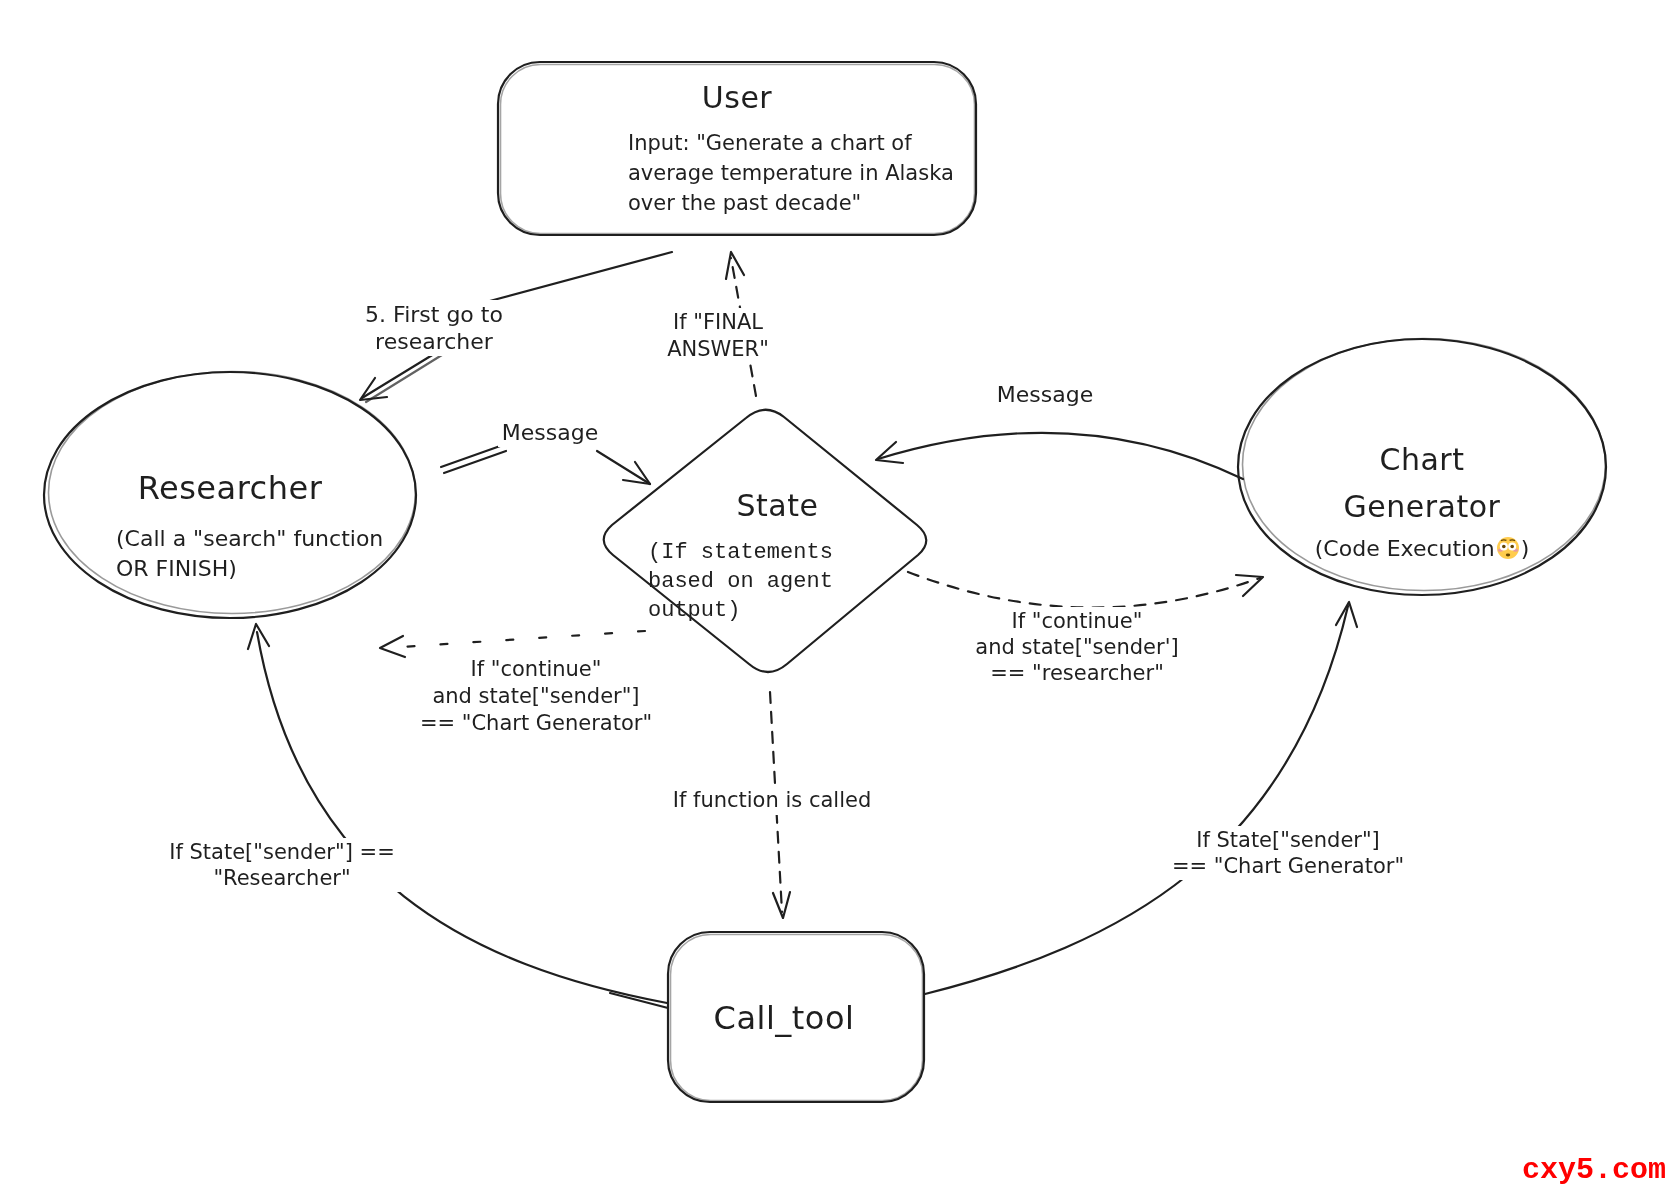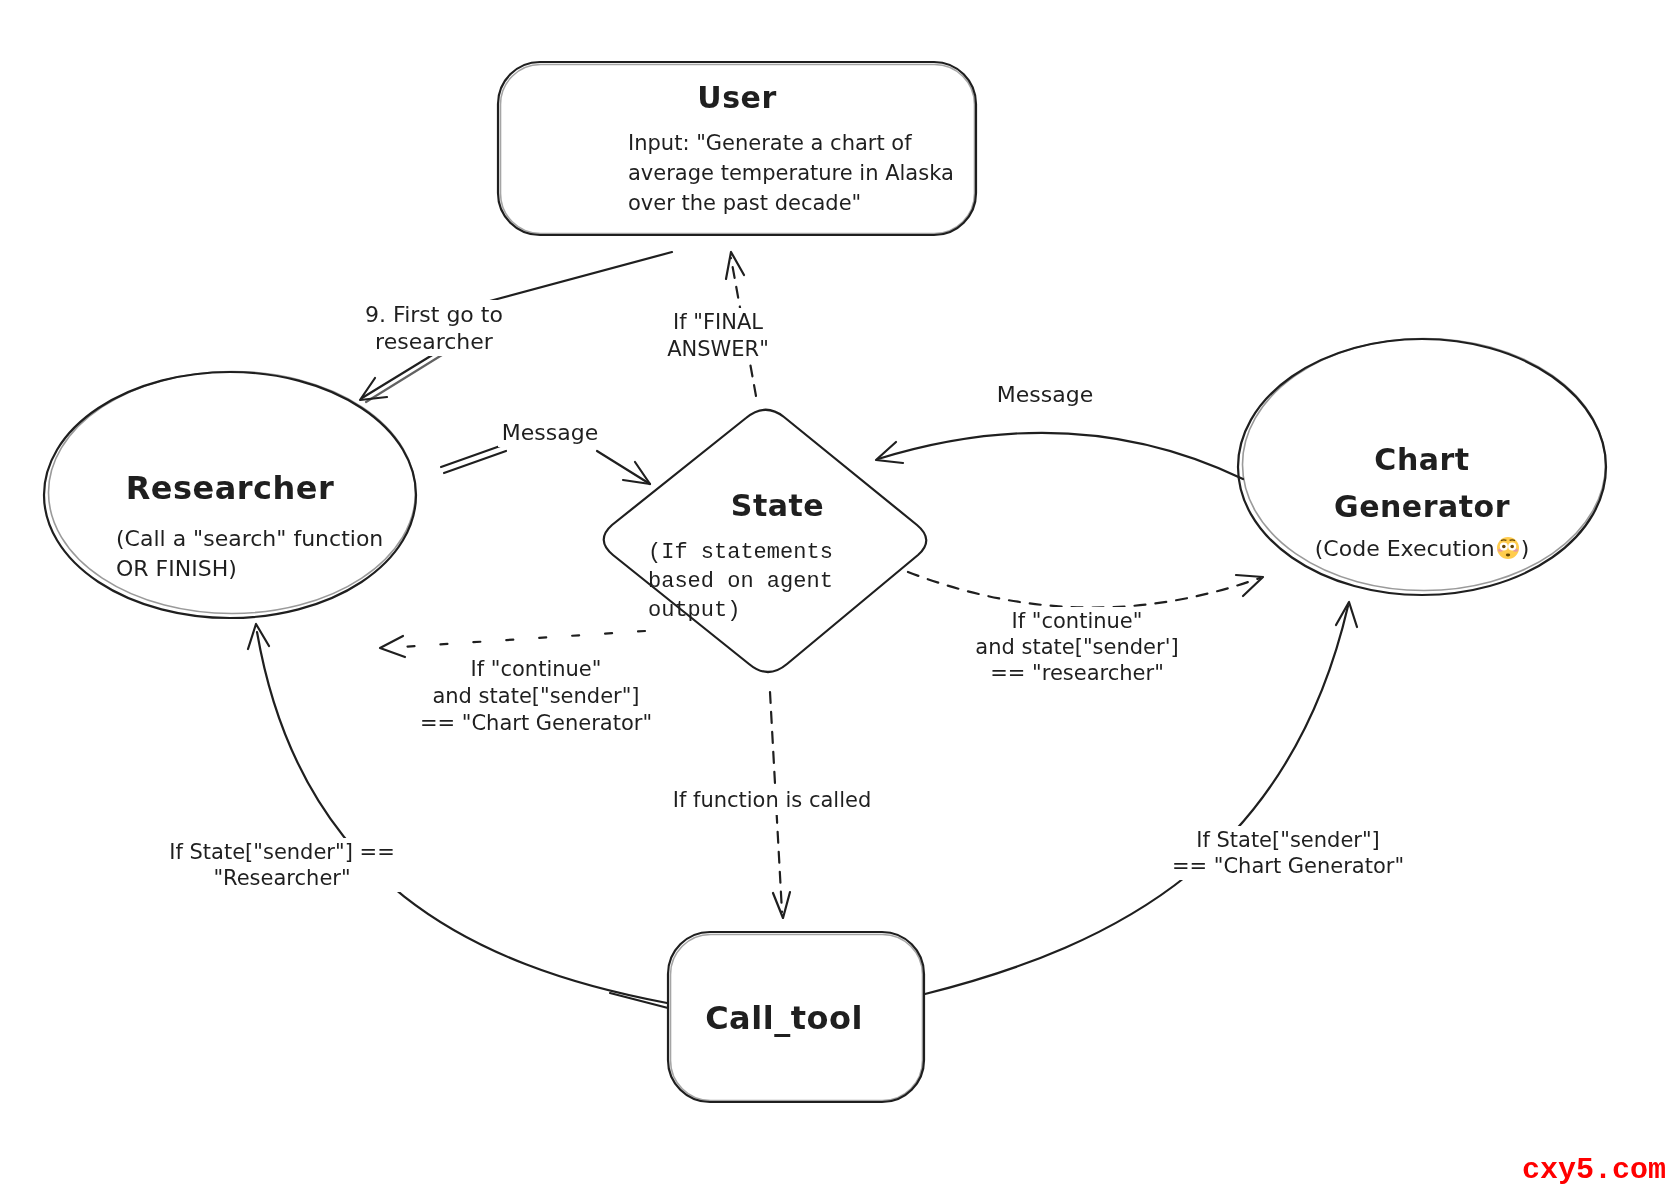--- a/index.html
+++ b/index.html
@@ -17,21 +17,21 @@
     overflow:hidden;
   }
   #canvas{position:relative;width:1672px;height:1192px;background:var(--bg);}
   #wires{position:absolute;left:0;top:0;}
   .txt{
     position:absolute;
     white-space:pre-line;
     color:var(--ink);
     line-height:1.3;
   }
-  .node-title{font-weight:bold;font-size:30px;text-align:center;letter-spacing:.5px;}
+  .node-title{font-weight:normal;font-size:30px;text-align:center;letter-spacing:.5px;}
   .node-sub{font-size:22px;line-height:30px;}
   .lbl{
     position:absolute;
     white-space:pre-line;
     font-size:21px;
     line-height:27px;
     color:var(--ink);
     background:var(--bg);
     text-align:center;
     padding:1px 3px;
@@ -127,21 +127,21 @@
           <circle cx="16.2" cy="10.5" r="1.8" fill="#664500"></circle>
           <path d="M 5 4.6 Q 7.8 3.2 10.4 4.4" stroke="#664500" stroke-width="1.2" fill="none"></path>
           <path d="M 13.6 4.4 Q 16.2 3.2 19 4.6" stroke="#664500" stroke-width="1.2" fill="none"></path>
           <ellipse cx="12" cy="19" rx="2.2" ry="1.4" fill="#664500"></ellipse>
         </svg></span><span>)</span></div>
   <div class="txt node-title" style="left:1272px;top:436px;width:300px;line-height:47px;">Chart
 Generator</div>
 
   <div class="txt node-title" style="left:668px;top:998px;width:232px;font-size:32px;">Call_tool</div>
 
-  <div class="lbl" style="left:348px;top:300px;width:172px;font-size:22px;">9. First go to
+  <div class="lbl" style="left:348px;top:300px;width:172px;font-size:22px;">5. First go to
 researcher</div>
 
   <div class="lbl" style="left:616px;top:308px;width:204px;">If "FINAL ANSWER"</div>
 
   <div class="lbl" style="left:498px;top:418px;width:104px;font-size:22px;">Message</div>
 
   <div class="lbl" style="left:993px;top:380px;width:104px;font-size:22px;">Message</div>
 
   <div class="lbl" style="left:410px;top:655px;width:252px;">If "continue"
 and state["sender"]

